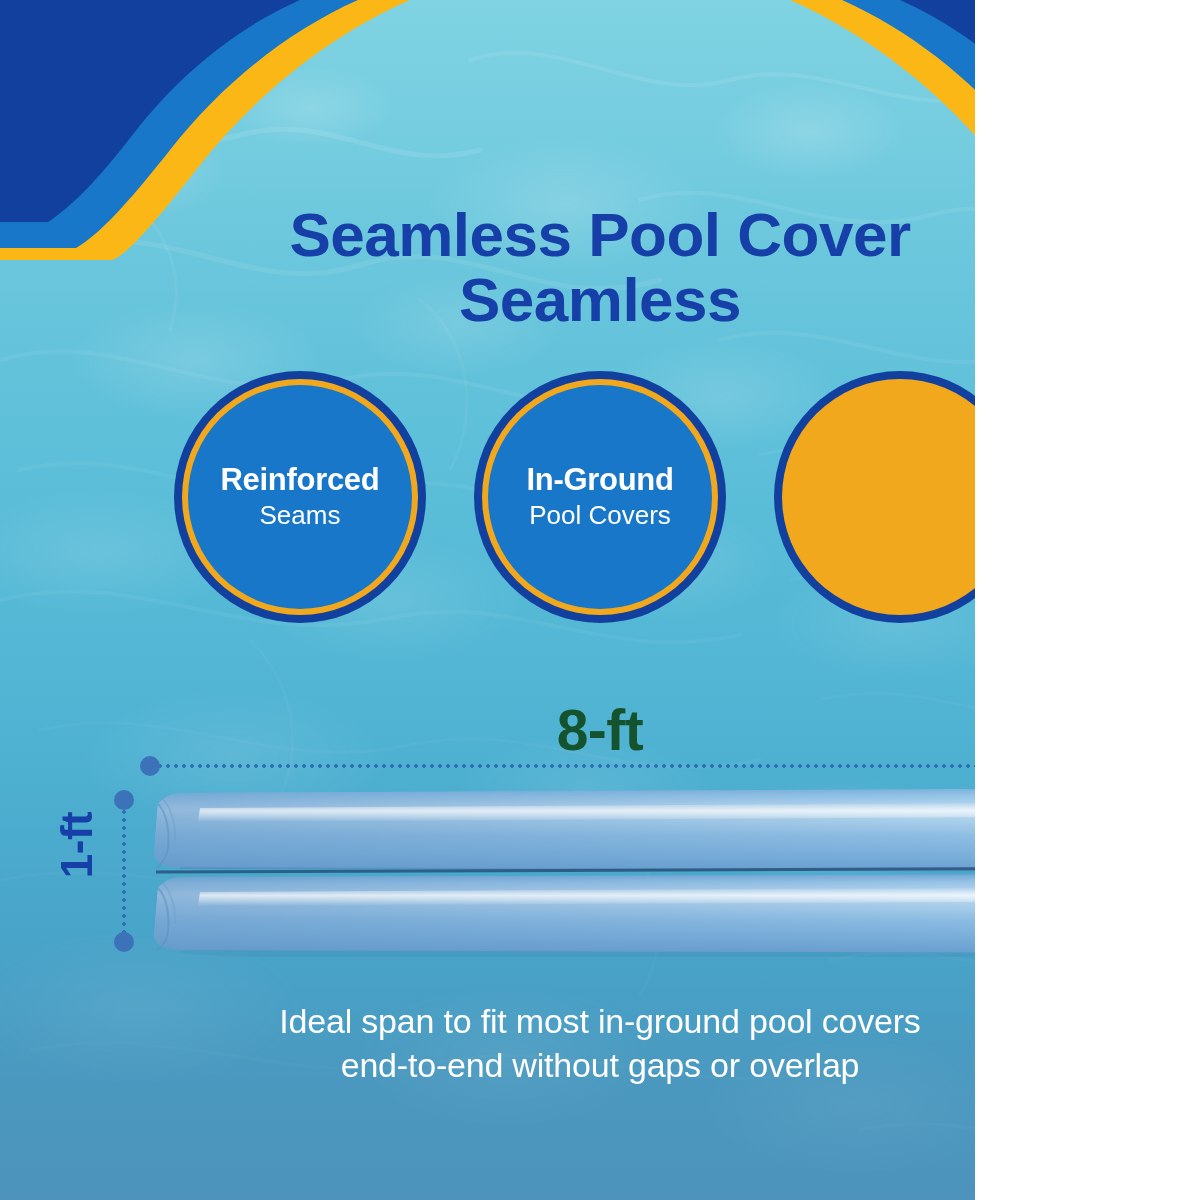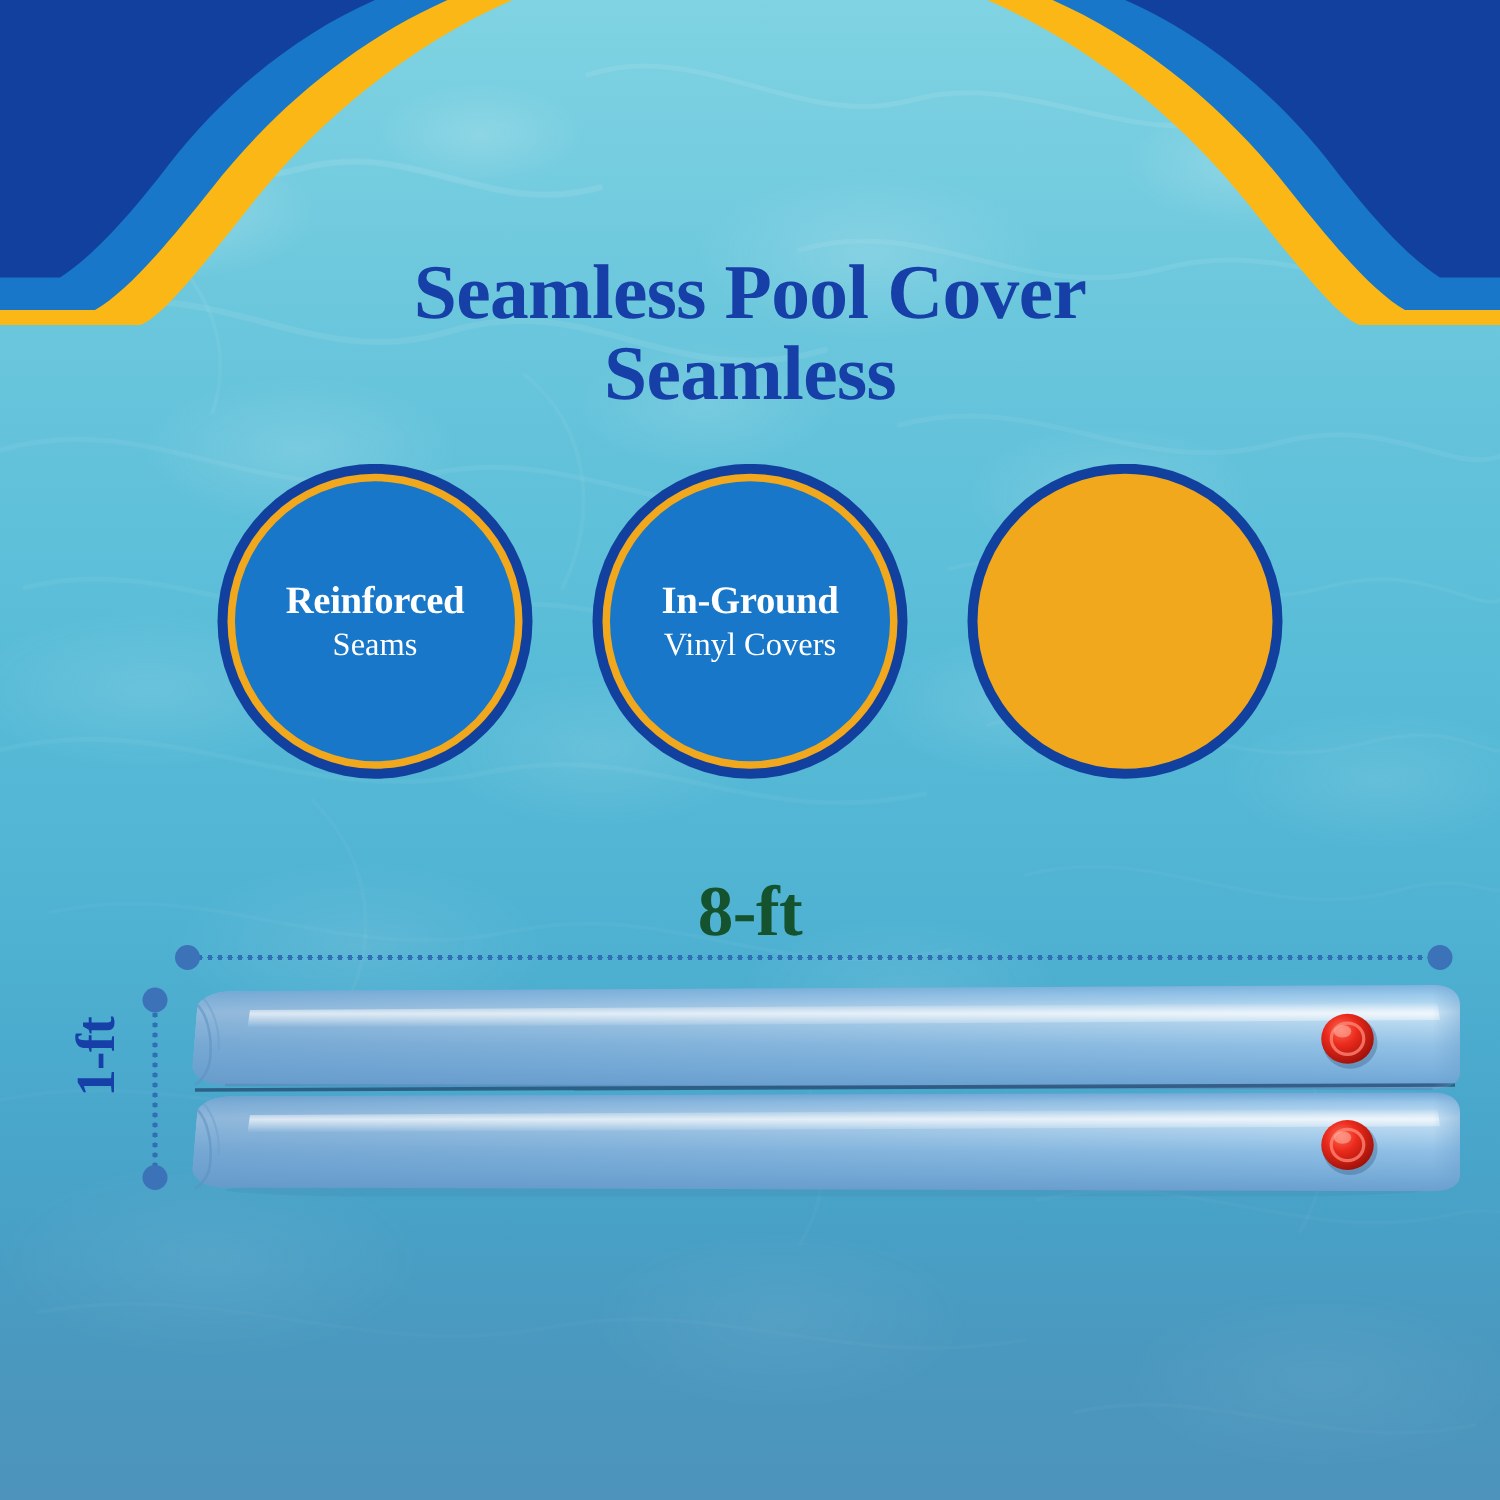--- a/index.html
+++ b/index.html
@@ -3,24 +3,24 @@
 <meta charset="utf-8">
 <title>Seamless Pool Cover Support</title>
 <style>
   html, body {
     margin: 0;
     padding: 0;
     background: #ffffff;
   }
   #canvas {
     position: relative;
-    width: 1200px;
+    width: 975px;
     height: 1200px;
     overflow: hidden;
-    font-family: Liberation Serif, serif;
+    font-family: Liberation Sans, sans-serif;
     background: #5fc6dd;
   }
 
   
   .water-base {
     position: absolute;
     inset: 0;
     background:
       linear-gradient(180deg,
         #7fd3e2 0%,
@@ -282,21 +282,21 @@
       <div class="badge-inner">
         <div class="badge-line1">Reinforced</div>
         <div class="badge-line2">Seams</div>
       </div>
     </div>
 
     <div class="badge">
       <div class="badge-gold"></div>
       <div class="badge-inner">
         <div class="badge-line1">In-Ground</div>
-        <div class="badge-line2">Vinyl Covers</div>
+        <div class="badge-line2">Pool Covers</div>
       </div>
     </div>
 
     <div class="badge">
       <div class="badge-gold"></div>
     </div>
 
   </div>
 
   <div class="dim-width-label">8-ft</div>
@@ -386,14 +386,18 @@
       <ellipse cx="940" cy="137" rx="22" ry="21" fill="#24486f" opacity=".30"></ellipse>
       <ellipse cx="938" cy="134" rx="21" ry="20" fill="url(#valveGrad)"></ellipse>
       <ellipse cx="938" cy="134" rx="13" ry="12.5" fill="none" stroke="#ff8a78" stroke-width="2.6" opacity=".75"></ellipse>
       <ellipse cx="934" cy="128" rx="7" ry="5" fill="#ffb6a6" opacity=".55"></ellipse>
     </g>
 
     <path d="M1028,22 L1028,76 C1028,84 1020,89 1006,89 L1006,6 C1020,6 1028,12 1028,22 Z" fill="url(#endFadeR)"></path>
     <path d="M1028,108 L1028,158 C1028,166 1020,171 1006,171 L1006,92 C1020,92 1028,98 1028,108 Z" fill="url(#endFadeR)"></path>
   </svg>
 
+  <div class="caption">
+    <span>Ideal span to fit most in-ground pool covers</span>
+    <span class="l2">end-to-end without gaps or overlap</span>
+  </div>
 
 </div>
 
 </body></html>

